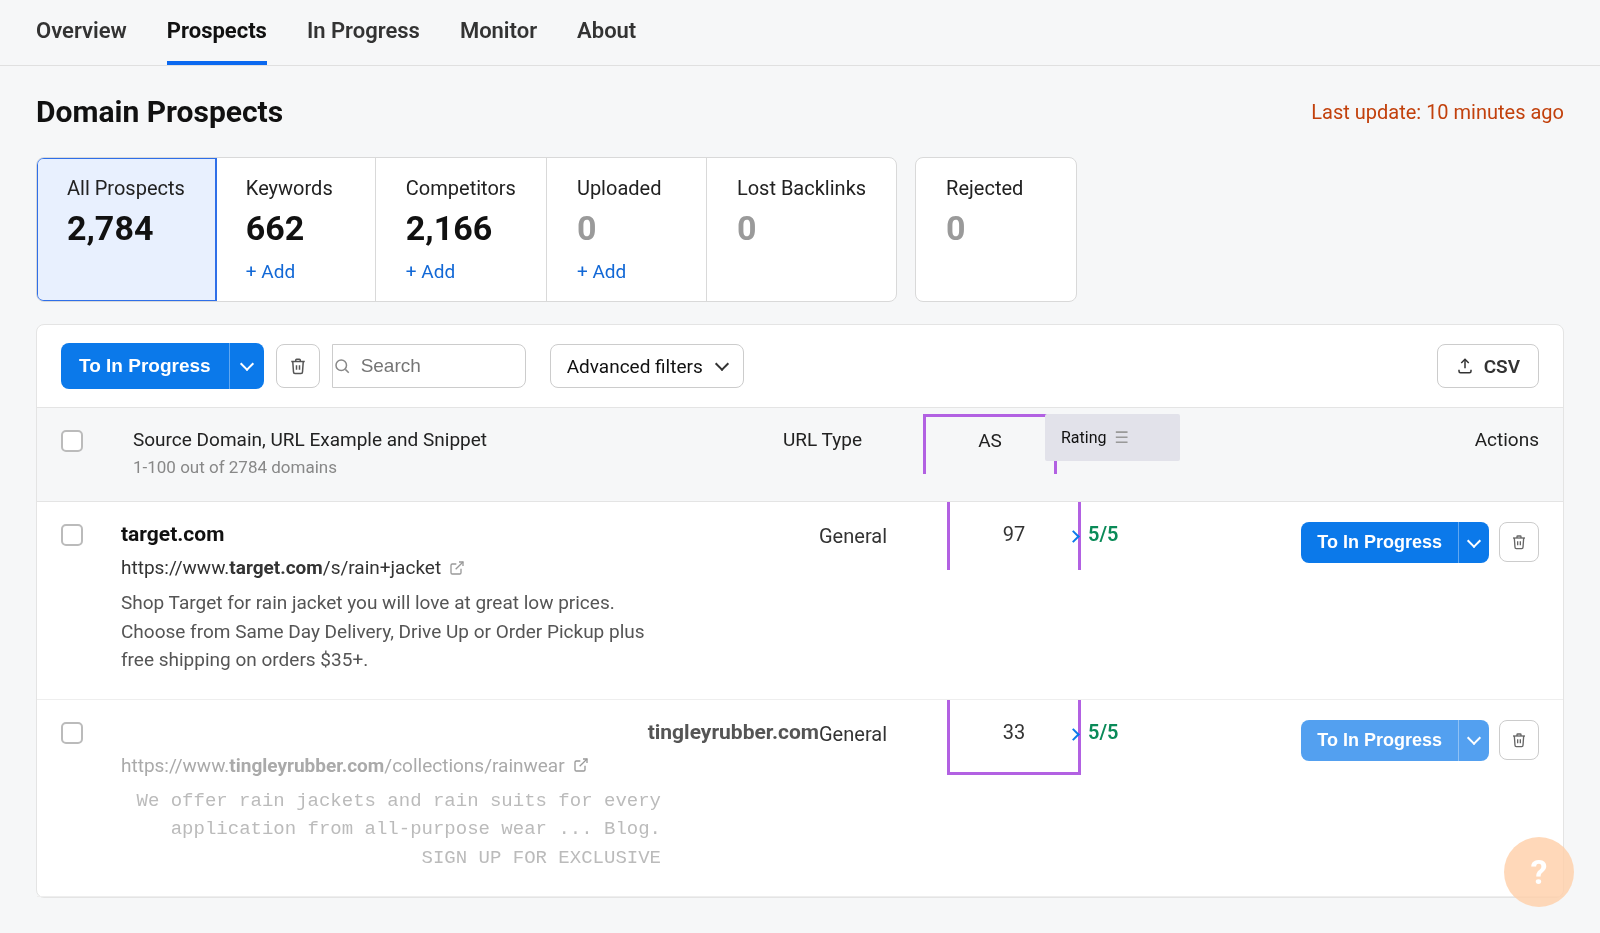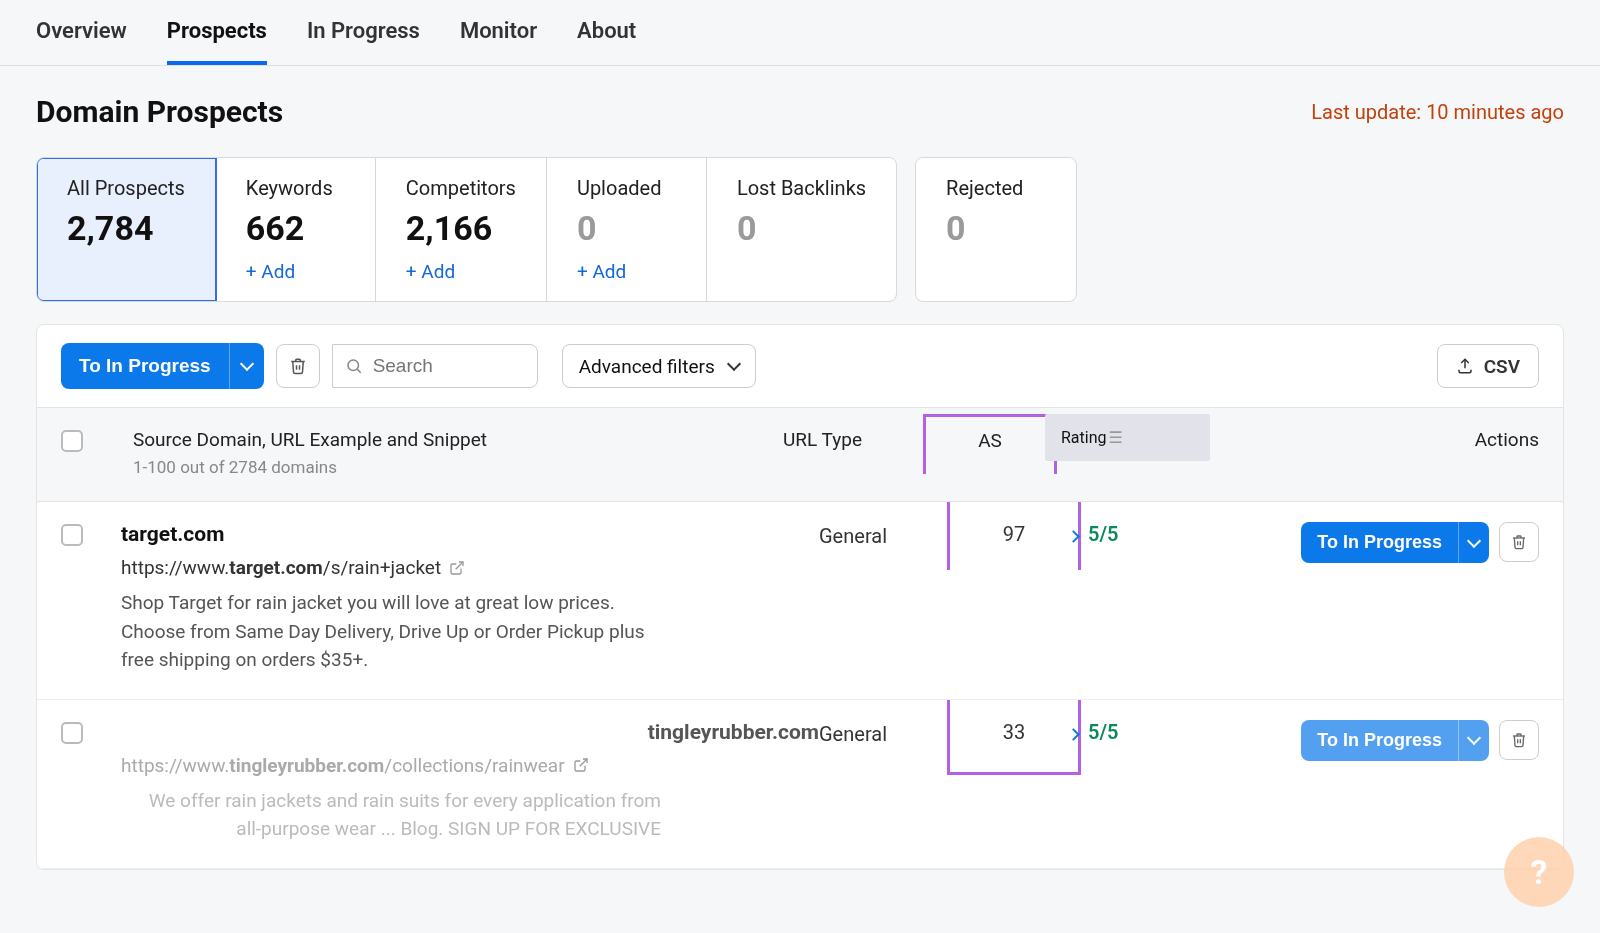--- a/index.html
+++ b/index.html
@@ -27,31 +27,31 @@
   .stat-value.muted { color: #9a9a9a; }
   .stat-add { color: #1268d6; font-size: 19px; margin-top: 12px; cursor: pointer; }
 
   .panel { background: #fff; border: 1px solid #e4e4e4; border-radius: 8px; }
   .toolbar { display: flex; align-items: center; gap: 12px; padding: 18px 24px; }
   .btn-blue-split { display: flex; }
   .btn-blue { background: #0b79ea; color: #fff; border: none; padding: 12px 18px; font-size: 19px; font-weight: 600; border-radius: 8px 0 0 8px; cursor: pointer; }
   .btn-blue-drop { background: #0b79ea; color: #fff; border: none; border-left: 1px solid rgba(255,255,255,0.35); padding: 12px 12px; border-radius: 0 8px 8px 0; cursor: pointer; display:flex; align-items:center; }
   .btn-icon { width: 44px; height: 44px; border: 1px solid #ccc; border-radius: 8px; background: #fff; display: flex; align-items: center; justify-content: center; cursor: pointer; color:#555; }
   .select-like { border: 1px solid #ccc; border-radius: 8px 0 0 8px; height: 44px; padding: 0 14px; display: flex; align-items: center; gap: 10px; font-size: 19px; cursor: pointer; background: #fff; border-right: none; }
-  .search-box { display: flex; align-items: center; border: 1px solid #ccc; border-radius: 0 8px 8px 0; height: 44px; padding: 0 14px 0 12px; background: #fff; }
+  .search-box { display: flex; align-items: center; border: 1px solid #ccc; border-radius: 0 8px 8px 0; height: 44px; padding: 0 14px 0 0; background: #fff; }
   .search-box input { border: none; outline: none; font-size: 19px; width: 150px; color:#333; background:transparent; }
   .search-icon { color:#888; margin-right:10px; }
   .adv-filter { margin-left: 12px; border: 1px solid #ccc; border-radius: 8px; height: 44px; padding: 0 16px; display: flex; align-items: center; gap: 14px; font-size: 19px; cursor: pointer; background: #fff; }
   .spacer { flex: 1; }
   .csv-btn { border: 1px solid #ccc; border-radius: 8px; height: 44px; padding: 0 18px; display: flex; align-items: center; gap: 10px; font-size: 19px; font-weight:600; cursor: pointer; background: #fff; color:#333; }
 
   .table-head { display: grid; grid-template-columns: 60px 1fr 140px 110px 200px 270px; align-items: start; padding: 20px 24px 24px 24px; background: #f6f7f8; border-top: 1px solid #e4e4e4; border-bottom: 1px solid #e4e4e4; gap: 12px; }
   .th { font-size: 19px; color: #222; }
   .th-sub { font-size: 17px; color: #888; margin-top: 6px; }
-  .th-rating { background: #e2e2ea; padding: 14px 16px; margin: -14px 0 -18px -12px; display:flex; align-items:flex-end; gap:2px; border-radius:2px; width:165px; }
+  .th-rating { background: #e2e2ea; padding: 14px 16px; margin: -14px 0 -18px -12px; display:flex; align-items:flex-end; gap:8px; border-radius:2px; width:135px; }
   .th-actions { text-align: right; }
   .as-highlight-head { border: 3px solid #b261e2; border-bottom: none; margin: -14px -12px -24px -12px; padding: 12px 12px 22px 12px; text-align: center; }
   .sort-icon { color:#999; font-size:16px; }
 
   .row { display: grid; grid-template-columns: 60px 1fr 140px 110px 200px 270px; padding: 20px 24px 24px 24px; border-bottom: 1px solid #eee; gap: 0; align-items: start; }
   .checkbox { width: 22px; height: 22px; border: 2px solid #bbb; border-radius: 5px; cursor: pointer; background:#fff; margin-top:2px; }
   .domain { font-size: 21px; font-weight: 700; margin-bottom: 10px; }
   .url { font-size: 19px; color: #333; margin-bottom: 10px; display:flex; align-items:center; gap:8px; }
   .url .bold { font-weight: 700; }
   .ext-icon { color:#999; }
@@ -247,21 +247,21 @@
         <div class="url" style="color:#aaa;">
           <span><span>https://www.</span><span class="bold">tingleyrubber.com</span><span>/collections/rainwear</span></span>
           <span class="ext-icon">
             <svg width="16" height="16" viewBox="0 0 24 24" fill="none" stroke="currentColor" stroke-width="2">
                 <path d="M18 13v6a2 2 0 0 1-2 2H5a2 2 0 0 1-2-2V8a2 2 0 0 1 2-2h6"></path>
                 <polyline points="15 3 21 3 21 9"></polyline>
                 <line x1="10" y1="14" x2="21" y2="3"></line>
               </svg>
           </span>
         </div>
-        <div class="snippet" style="color:#bbb;">We offer rain jackets and rain suits for every application from all-purpose wear ... Blog. SIGN UP FOR EXCLUSIVE</div>
+        <div class="snippet" style="color:#bbb;font-family:Liberation Mono, monospace;">We offer rain jackets and rain suits for every application from all-purpose wear ... Blog. SIGN UP FOR EXCLUSIVE</div>
       </div>
       <div class="cell">General</div>
       <div>
           <div class="as-cell-wrap last"><span class="cell">33</span></div>
         </div>
       <div class="rating">
         <span class="chev"><span class="chev-right"></span></span>
         <span class="val">5/5</span>
       </div>
       <div class="actions-cell dim">

